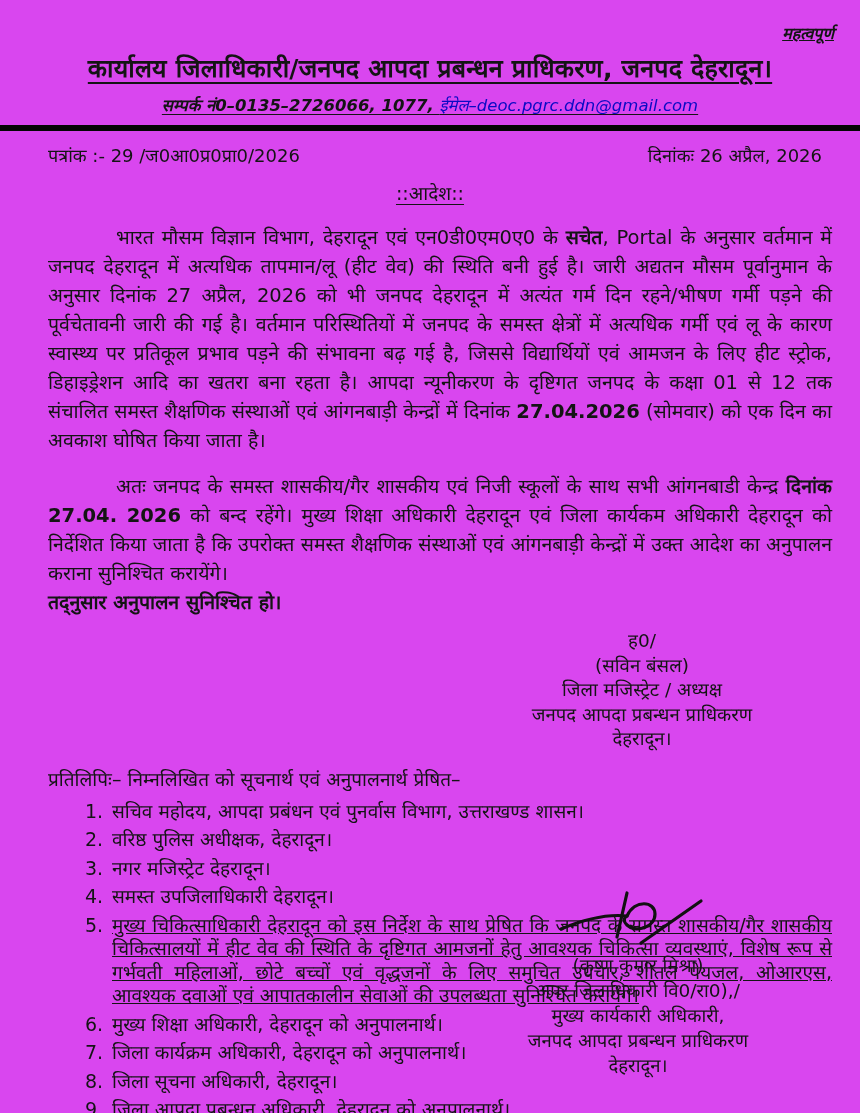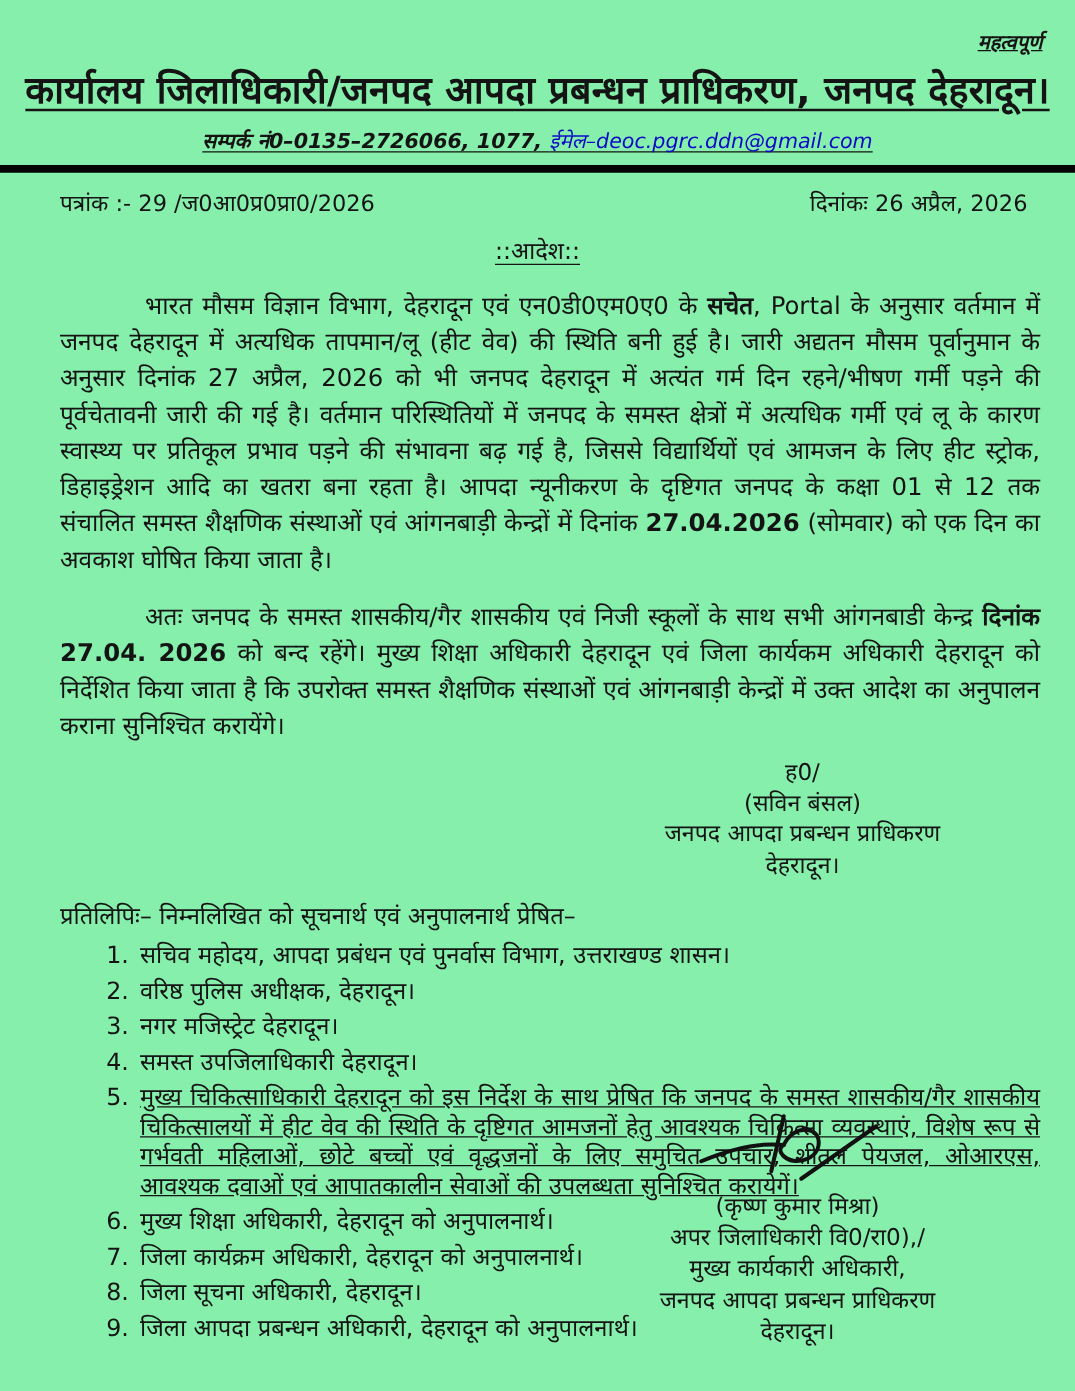--- a/index.html
+++ b/index.html
@@ -3,35 +3,35 @@
 <meta charset="utf-8">
 <style>
   * { margin: 0; padding: 0; box-sizing: border-box; }
   html, body { background: #e8e8e8; }
   body { font-family: "DejaVu Sans", "Liberation Sans", sans-serif; }
   .page {
     position: relative;
     width: 860px;
     height: 1113px;
     margin: 0 auto;
-    background: #86efac;
+    background: #d946ef;
     color: #141414;
     overflow: hidden;
   }
   .tag-important {
     text-align: right;
     padding: 22px 26px 0 0;
     font-size: 16px;
     font-style: italic;
     font-weight: 700;
     text-decoration: underline;
   }
   .title {
     text-align: center;
-    font-size: 30px;
+    font-size: 25px;
     font-weight: 700;
     margin-top: 6px;
     text-decoration: underline;
     text-underline-offset: 5px;
     text-decoration-thickness: 2px;
     letter-spacing: 0.2px;
   }
   .contact {
     text-align: center;
     font-size: 16.5px;
@@ -136,24 +136,26 @@
     <span>पत्रांक :- 29 /ज0आ0प्र0प्रा0/2026</span>
     <span>दिनांकः 26 अप्रैल, 2026</span>
   </div>
 
   <div class="order-heading">::आदेश::</div>
 
   <p class="para"><span>भारत मौसम विज्ञान विभाग, देहरादून एवं एन0डी0एम0ए0 के </span><b>सचेत</b><span>, Portal के अनुसार वर्तमान में जनपद देहरादून में अत्यधिक तापमान/लू (हीट वेव) की स्थिति बनी हुई है। जारी अद्यतन मौसम पूर्वानुमान के अनुसार दिनांक 27 अप्रैल, 2026 को भी जनपद देहरादून में अत्यंत गर्म दिन रहने/भीषण गर्मी पड़ने की पूर्वचेतावनी जारी की गई है। वर्तमान परिस्थितियों में जनपद के समस्त क्षेत्रों में अत्यधिक गर्मी एवं लू के कारण स्वास्थ्य पर प्रतिकूल प्रभाव पड़ने की संभावना बढ़ गई है, जिससे विद्यार्थियों एवं आमजन के लिए हीट स्ट्रोक, डिहाइड्रेशन आदि का खतरा बना रहता है। आपदा न्यूनीकरण के दृष्टिगत जनपद के कक्षा 01 से 12 तक संचालित समस्त शैक्षणिक संस्थाओं एवं आंगनबाड़ी केन्द्रों में दिनांक </span><b>27.04.2026</b><span> (सोमवार) को एक दिन का अवकाश घोषित किया जाता है।</span></p>
 
   <p class="para"><span>अतः जनपद के समस्त शासकीय/गैर शासकीय एवं निजी स्कूलों के साथ सभी आंगनबाडी केन्द्र </span><b>दिनांक 27.04. 2026</b><span> को बन्द रहेंगे। मुख्य शिक्षा अधिकारी देहरादून एवं जिला कार्यकम अधिकारी देहरादून को निर्देशित किया जाता है कि उपरोक्त समस्त शैक्षणिक संस्थाओं एवं आंगनबाड़ी केन्द्रों में उक्त आदेश का अनुपालन कराना सुनिश्चित करायेंगे।</span></p>
 
+  <div class="compliance">तद्नुसार अनुपालन सुनिश्चित हो।</div>
 
   <div class="sig1">
     <div>ह0/</div>
     <div>(सविन बंसल)</div>
+    <div>जिला मजिस्ट्रेट / अध्यक्ष</div>
     <div>जनपद आपदा प्रबन्धन प्राधिकरण</div>
     <div>देहरादून।</div>
   </div>
 
   <div class="copy-heading">प्रतिलिपिः– निम्नलिखित को सूचनार्थ एवं अनुपालनार्थ प्रेषित–</div>
 
   <div class="copy-list">
     <div class="copy-item">
         <span class="num">1.</span>
         <span class="txt">सचिव महोदय, आपदा प्रबंधन एवं पुनर्वास विभाग, उत्तराखण्ड शासन।</span>

